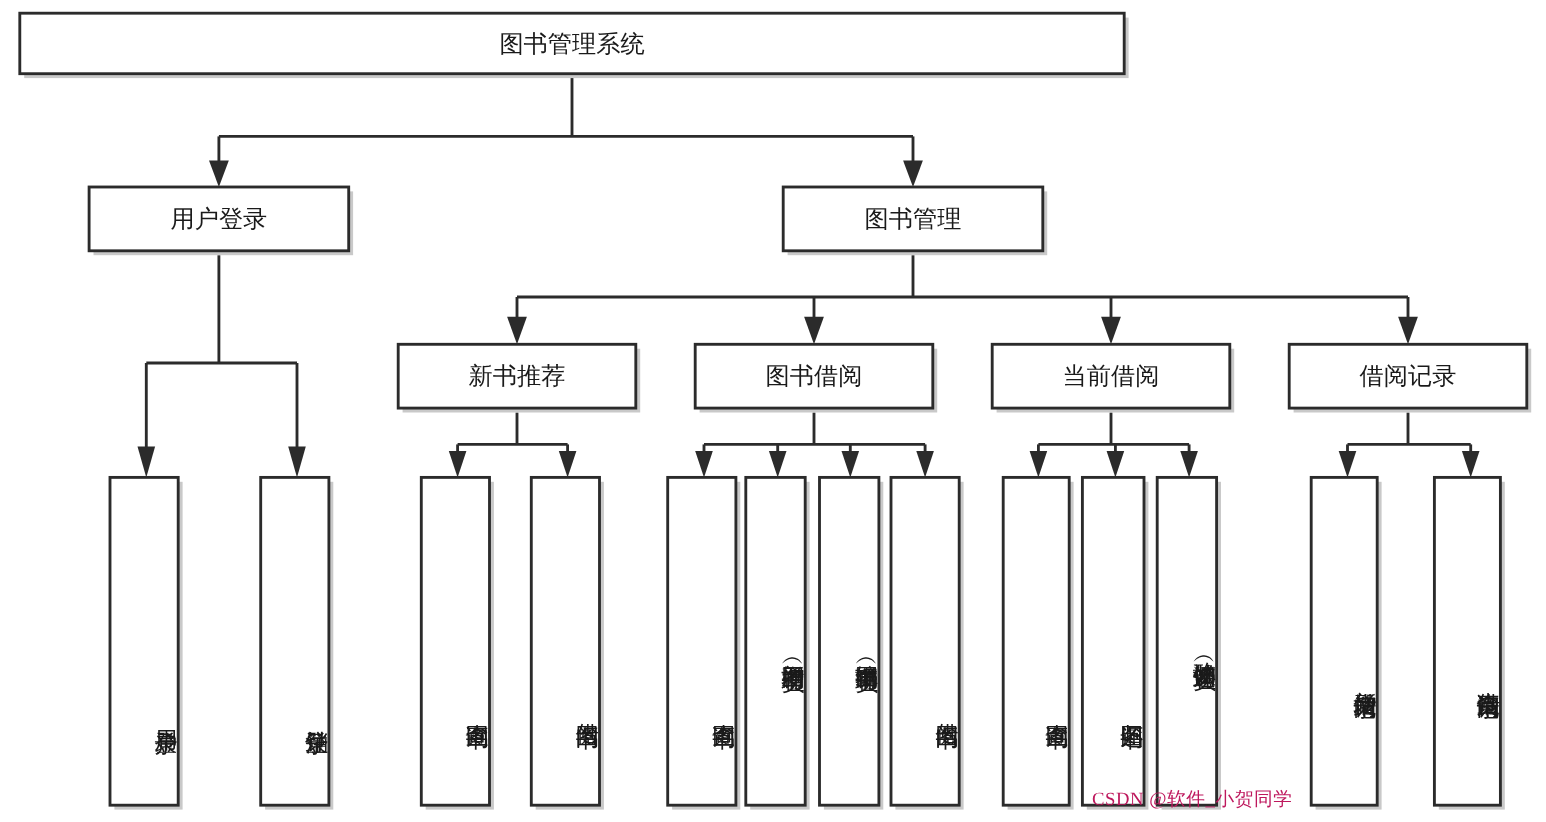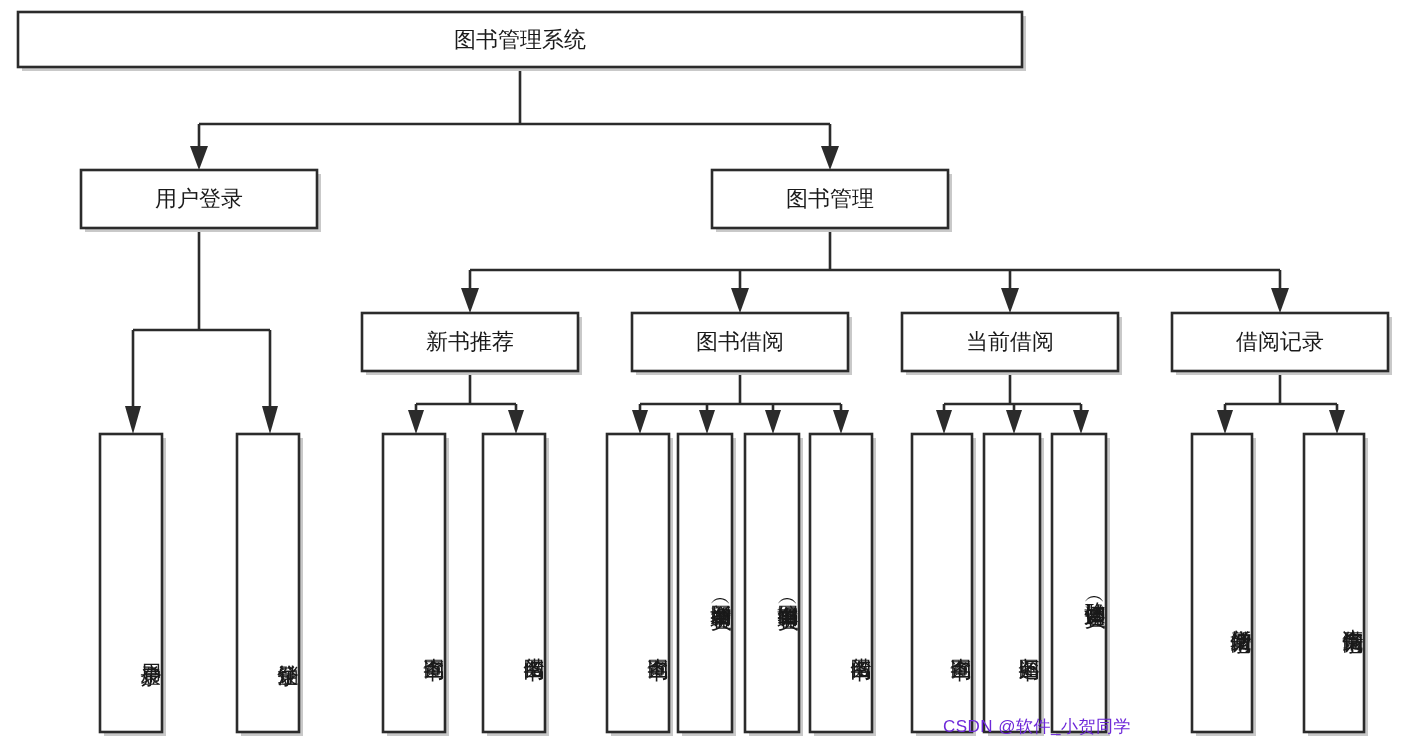--- a/index.html
+++ b/index.html
@@ -12,20 +12,21 @@
     width: 1405px;
     height: 747px;
     font-family: "DejaVu Sans", "Liberation Sans", sans-serif;
     overflow: hidden;
   }
   #diagram-root {
     position: relative;
     width: 1139px;
     height: 747px;
     background: #ffffff;
+    padding-left: 44px;
   }
   svg#tree-svg {
     position: absolute;
     left: 0;
     top: 0;
     width: 1405px;
     height: 747px;
     display: block;
   }
   .node-box {
@@ -66,23 +67,23 @@
     letter-spacing: 1px;
     text-align: center;
     display: flex;
     align-items: flex-start;
     justify-content: center;
     white-space: nowrap;
     pointer-events: none;
   }
   .watermark {
     position: absolute;
-    font-family: Liberation Sans, sans-serif;
+    font-family: Liberation Serif, serif;
     font-size: 17px;
-    color: #6d28d9;
+    color: #be185d;
     white-space: nowrap;
     letter-spacing: 0.5px;
   }
 </style>
 </head>
 <body>
 
 <div id="diagram-root">
 
   <svg id="tree-svg" viewBox="0 0 1405 747" xmlns="http://www.w3.org/2000/svg">

